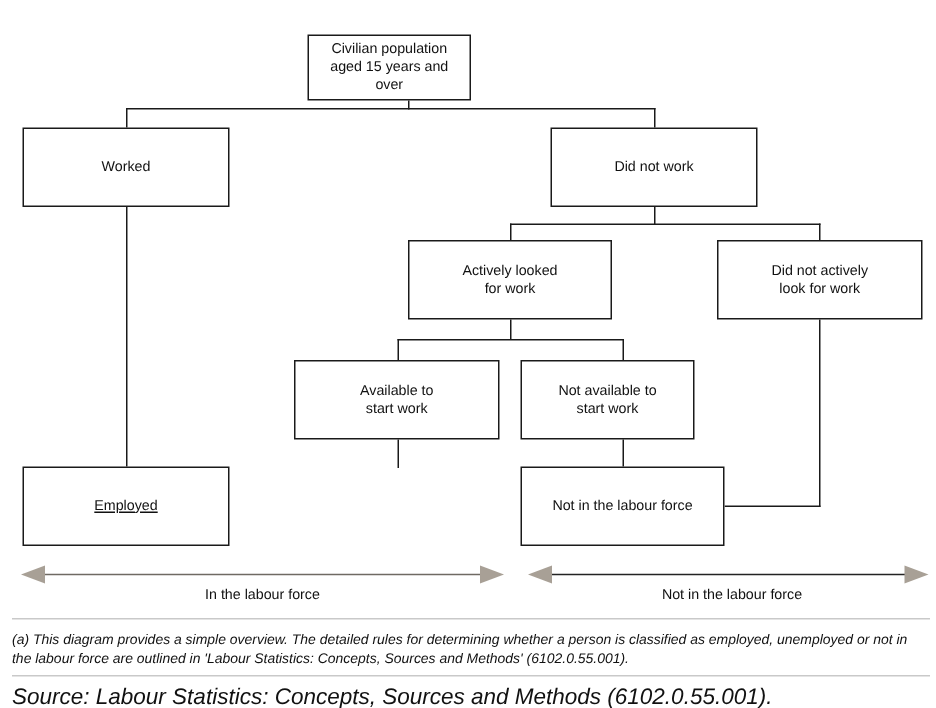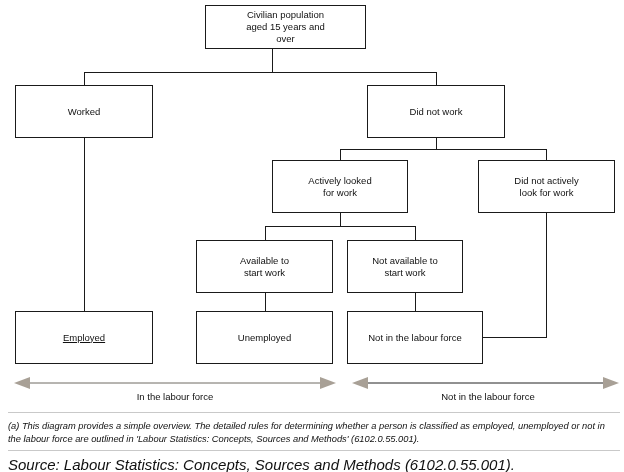--- a/index.html
+++ b/index.html
@@ -125,21 +125,21 @@
   <div class="connector conn-h" style="left:265px; top:226px; width:151px;"></div>
   <div class="connector conn-v" style="left:265px; top:226px; height:15px;"></div>
   <div class="connector conn-v" style="left:415px; top:226px; height:15px;"></div>
 
   <div class="connector conn-v" style="left:265px; top:292px; height:20px;"></div>
   <div class="connector conn-v" style="left:415px; top:292px; height:20px;"></div>
 
   <div class="connector conn-v" style="left:546px; top:212px; height:126px;"></div>
   <div class="connector conn-h" style="left:483px; top:337px; width:64px;"></div>
 
-  <div class="node" style="left:205px; top:5px; width:161px; height:44px;">Civilian population
+  <div class="node" style="left:205px; top:23px; width:109px; height:44px;">Civilian population
 aged 15 years and
 over</div>
 
   <div class="node" style="left:367px; top:85px; width:138px; height:53px;">Did not work</div>
 
   <div class="node" style="left:15px; top:85px; width:138px; height:53px;">Worked</div>
 
   <div class="node" style="left:478px; top:160px; width:137px; height:53px;">Did not actively
 look for work</div>
 
@@ -147,21 +147,20 @@
 for work</div>
 
   <div class="node" style="left:196px; top:240px; width:137px; height:53px;">Available to
 start work</div>
 
   <div class="node" style="left:347px; top:240px; width:116px; height:53px;">Not available to
 start work</div>
 
   <div class="node" style="left:15px; top:311px; width:138px; height:53px;text-decoration:underline;">Employed</div>
 
-  <div class="node" style="left:196px; top:311px; width:137px; height:53px;">Unemployed</div>
 
   <div class="node" style="left:347px; top:311px; width:136px; height:53px;">Not in the labour force</div>
 
   <svg class="arrow-svg" viewBox="0 0 624 410">
 
     <line x1="26" y1="383" x2="325" y2="383" stroke="#6f6a63" stroke-width="1"></line>
     <polygon points="14,383 30,377 30,389" fill="#a8a096"></polygon>
     <polygon points="336,383 320,377 320,389" fill="#a8a096"></polygon>
 
     <line x1="364" y1="383" x2="608" y2="383" stroke="#232323" stroke-width="1"></line>

